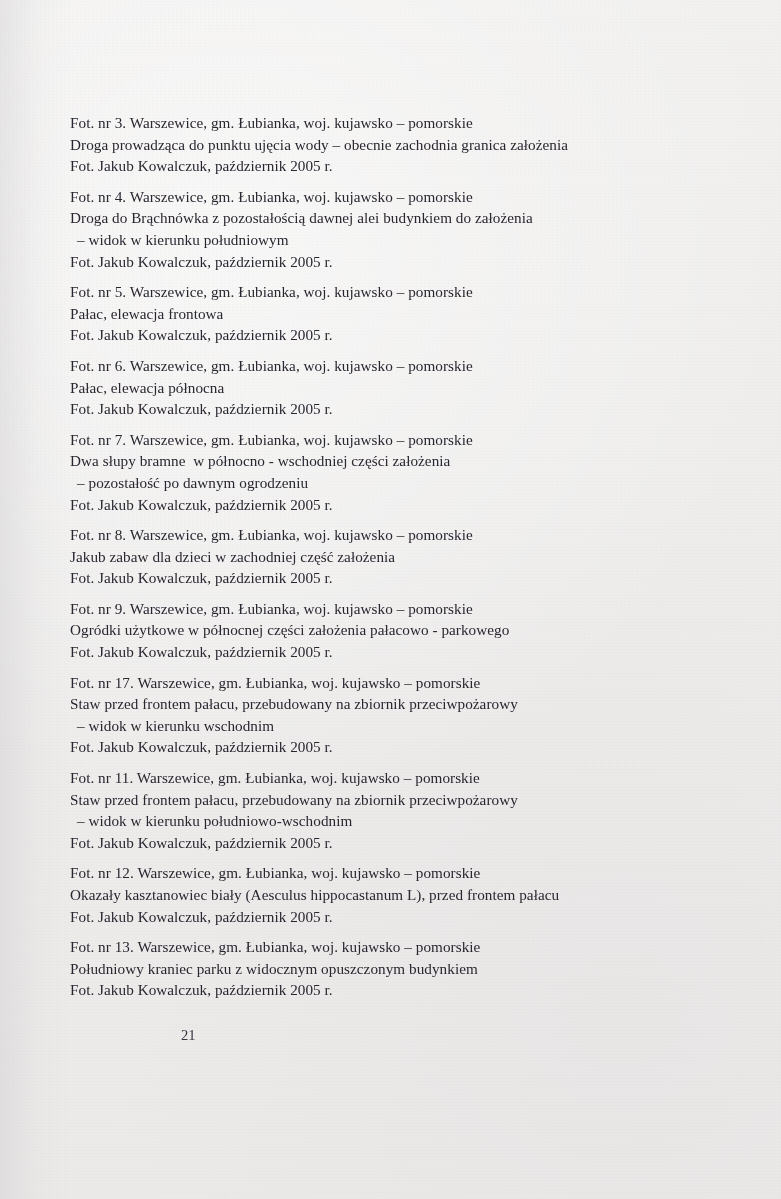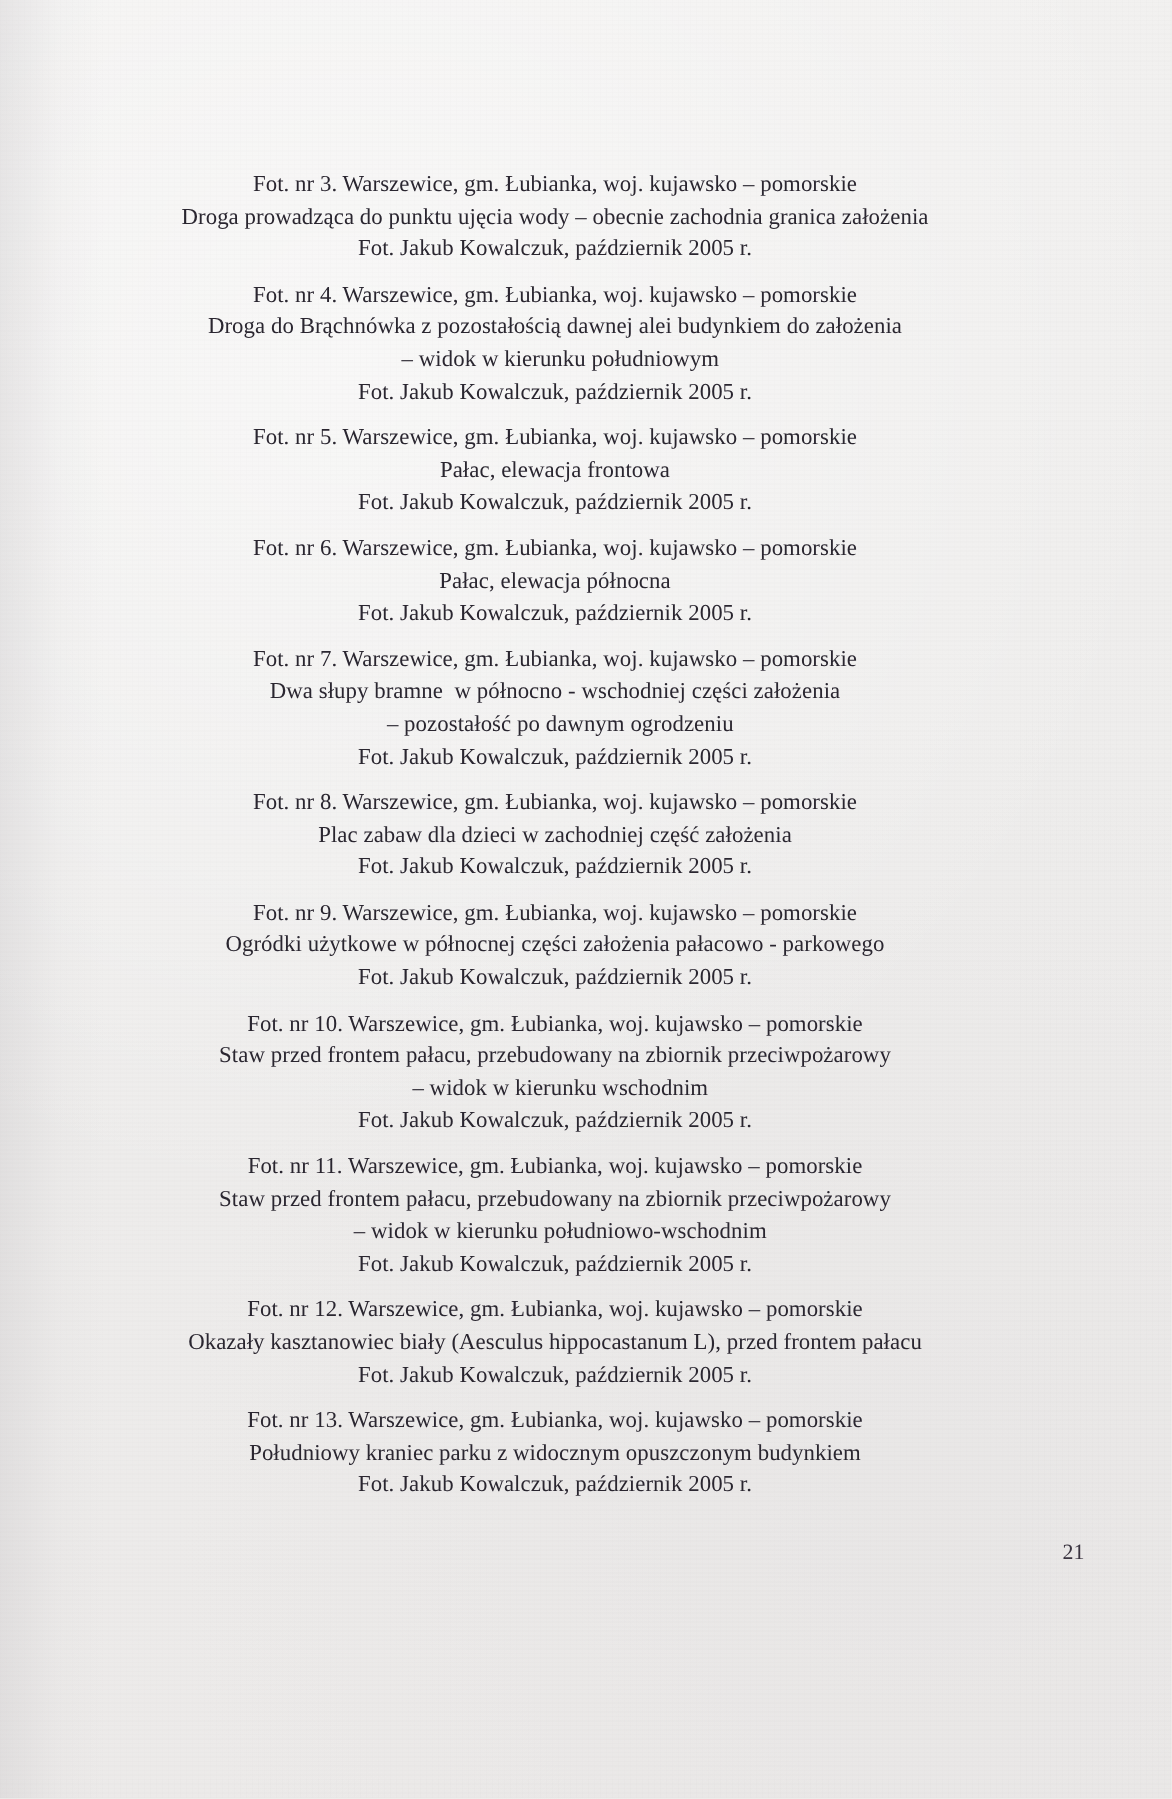--- a/index.html
+++ b/index.html
@@ -43,45 +43,44 @@
     width: 70px;
     pointer-events: none;
     background: linear-gradient(90deg, rgba(196,193,196,0.30) 0%, rgba(210,208,210,0.10) 55%, rgba(255,255,255,0) 100%);
   }
 
   #content {
     position: absolute;
     left: 70px;
     top: 112px;
     width: 600px;
-    text-align: center;
   }
 
   .caption-block {
     margin: 0 0 9px 0;
   }
   .caption-block:last-of-type { margin-bottom: 3px; }
 
   .line {
     font-size: 15.2px;
     line-height: 21.6px;
     letter-spacing: 0.05px;
     white-space: pre;
     text-rendering: optimizeLegibility;
   }
   .line.indent {
     padding-left: 7px;
   }
 
   #page-number {
     position: absolute;
-    right: 16px;
+    right: 0;
     top: 1026px;
     width: 600px;
-    text-align: right;
+    text-align: left;
     padding-right: 42px;
     box-sizing: border-box;
   }
   .folio {
     font-size: 14.6px;
     line-height: 18px;
     color: #3a3440;
   }
 </style>
 </head>
@@ -114,30 +113,30 @@
         <div class="line">Fot. Jakub Kowalczuk, październik 2005 r.</div>
       </div>
       <div class="caption-block">
         <div class="line">Fot. nr 7. Warszewice, gm. Łubianka, woj. kujawsko – pomorskie</div>
         <div class="line">Dwa słupy bramne  w północno - wschodniej części założenia</div>
         <div class="line indent">– pozostałość po dawnym ogrodzeniu</div>
         <div class="line">Fot. Jakub Kowalczuk, październik 2005 r.</div>
       </div>
       <div class="caption-block">
         <div class="line">Fot. nr 8. Warszewice, gm. Łubianka, woj. kujawsko – pomorskie</div>
-        <div class="line">Plac zabaw dla dzieci w zachodniej część założenia</div>
+        <div class="line">Jakub zabaw dla dzieci w zachodniej część założenia</div>
         <div class="line">Fot. Jakub Kowalczuk, październik 2005 r.</div>
       </div>
       <div class="caption-block">
         <div class="line">Fot. nr 9. Warszewice, gm. Łubianka, woj. kujawsko – pomorskie</div>
         <div class="line">Ogródki użytkowe w północnej części założenia pałacowo - parkowego</div>
         <div class="line">Fot. Jakub Kowalczuk, październik 2005 r.</div>
       </div>
       <div class="caption-block">
-        <div class="line">Fot. nr 10. Warszewice, gm. Łubianka, woj. kujawsko – pomorskie</div>
+        <div class="line">Fot. nr 17. Warszewice, gm. Łubianka, woj. kujawsko – pomorskie</div>
         <div class="line">Staw przed frontem pałacu, przebudowany na zbiornik przeciwpożarowy</div>
         <div class="line indent">– widok w kierunku wschodnim</div>
         <div class="line">Fot. Jakub Kowalczuk, październik 2005 r.</div>
       </div>
       <div class="caption-block">
         <div class="line">Fot. nr 11. Warszewice, gm. Łubianka, woj. kujawsko – pomorskie</div>
         <div class="line">Staw przed frontem pałacu, przebudowany na zbiornik przeciwpożarowy</div>
         <div class="line indent">– widok w kierunku południowo-wschodnim</div>
         <div class="line">Fot. Jakub Kowalczuk, październik 2005 r.</div>
       </div>

